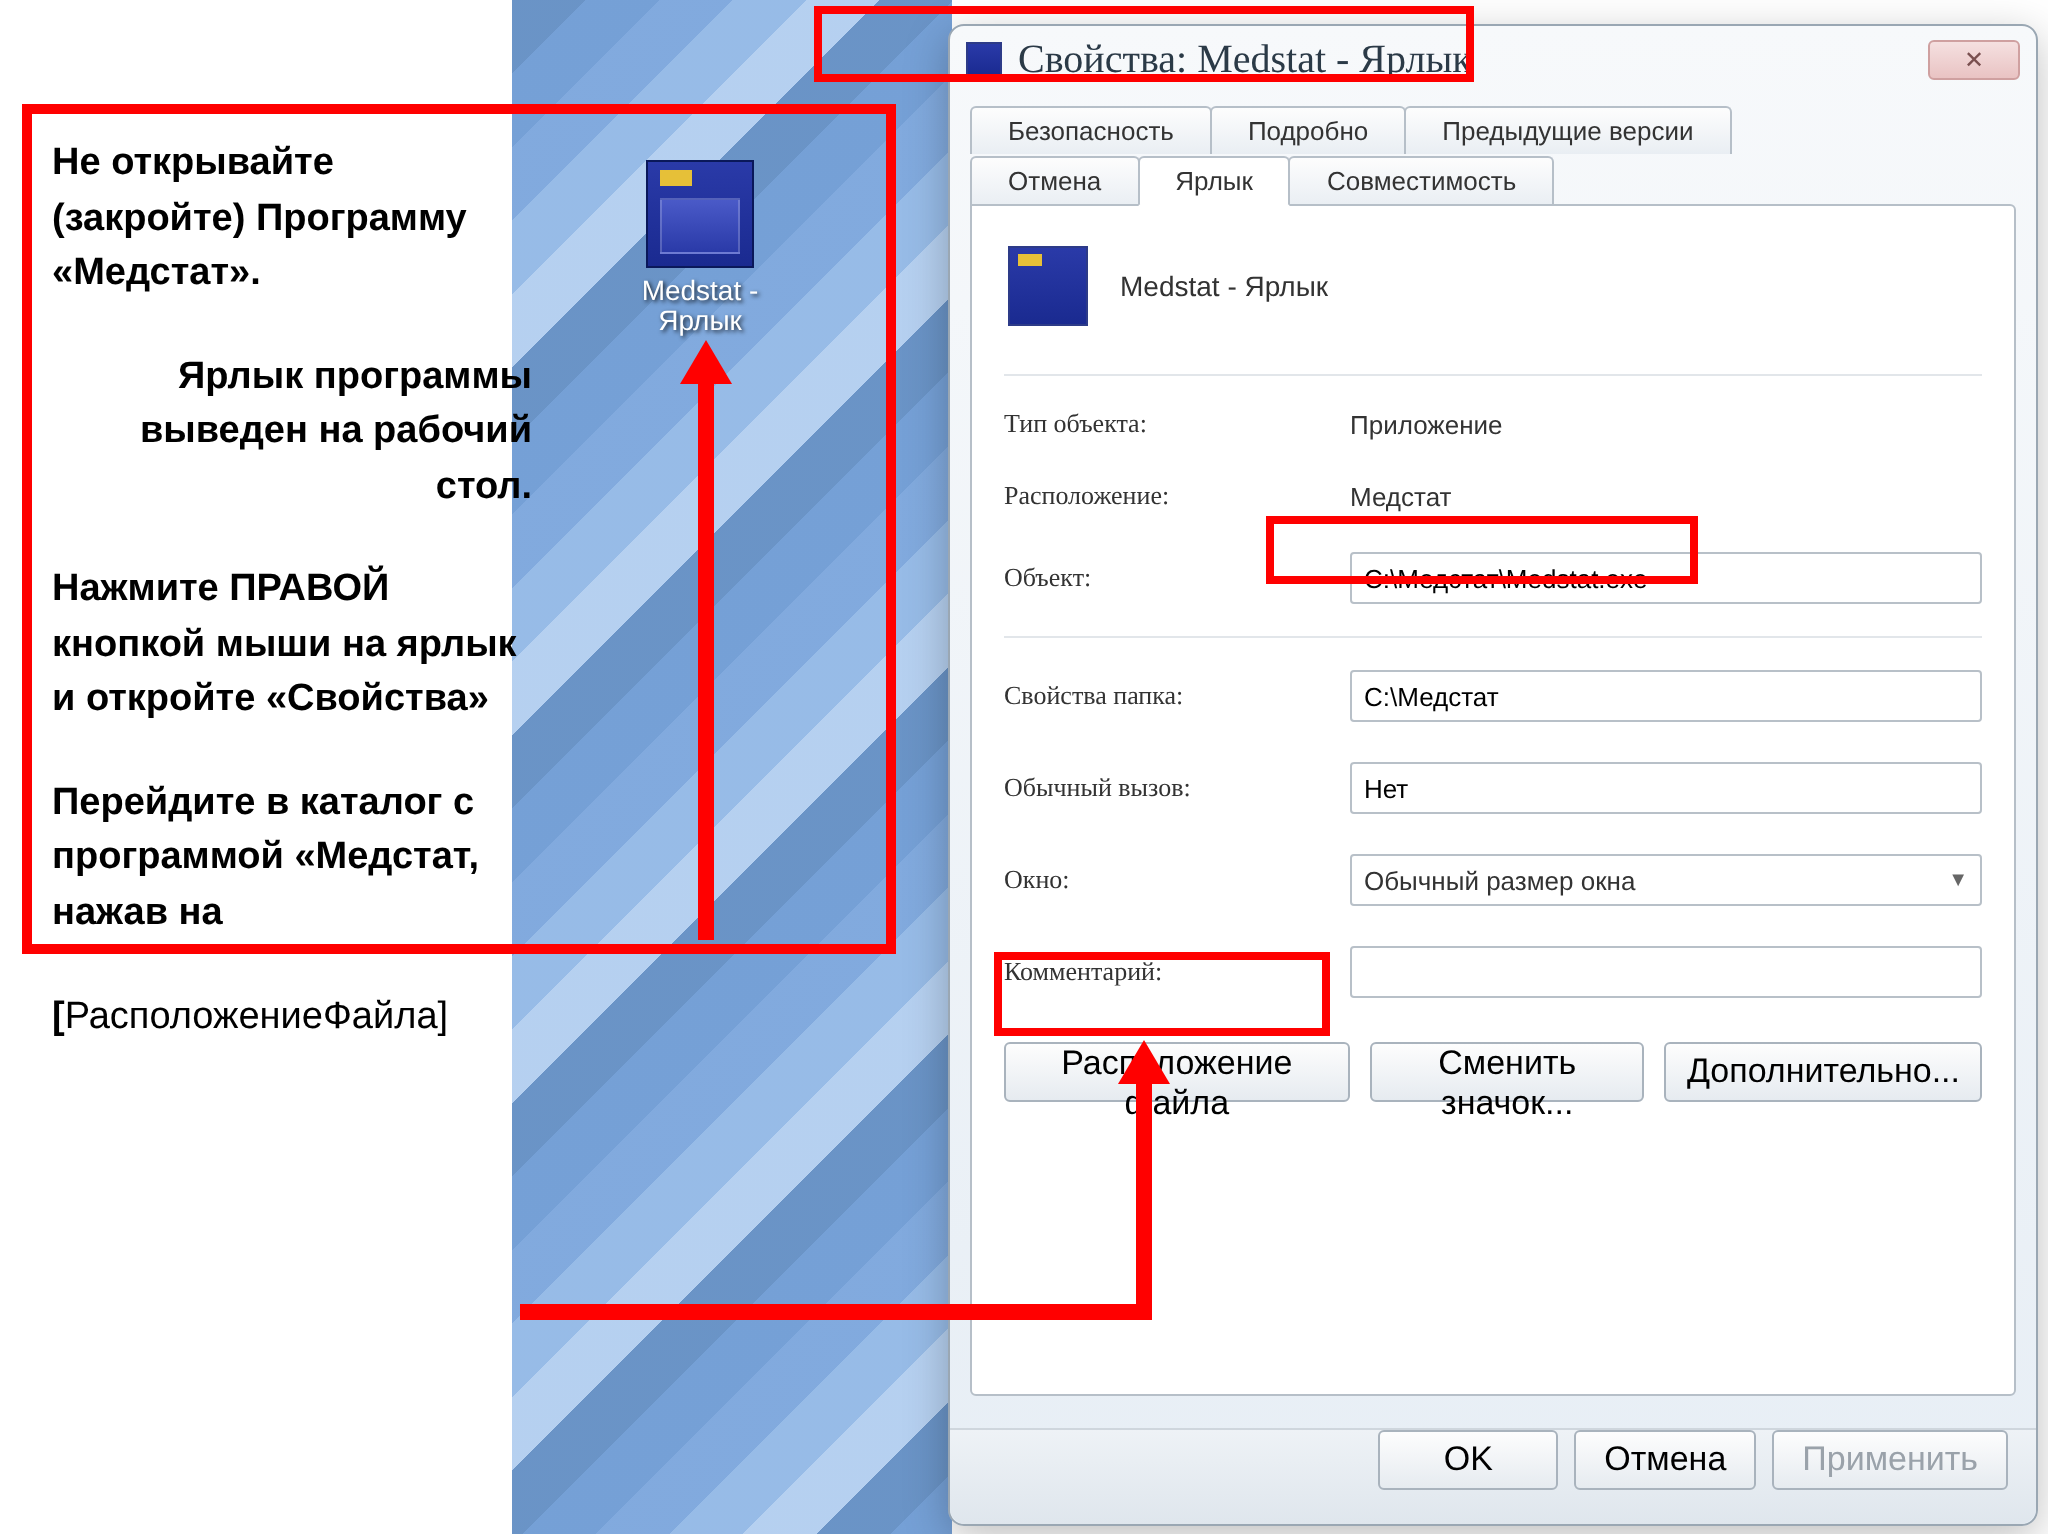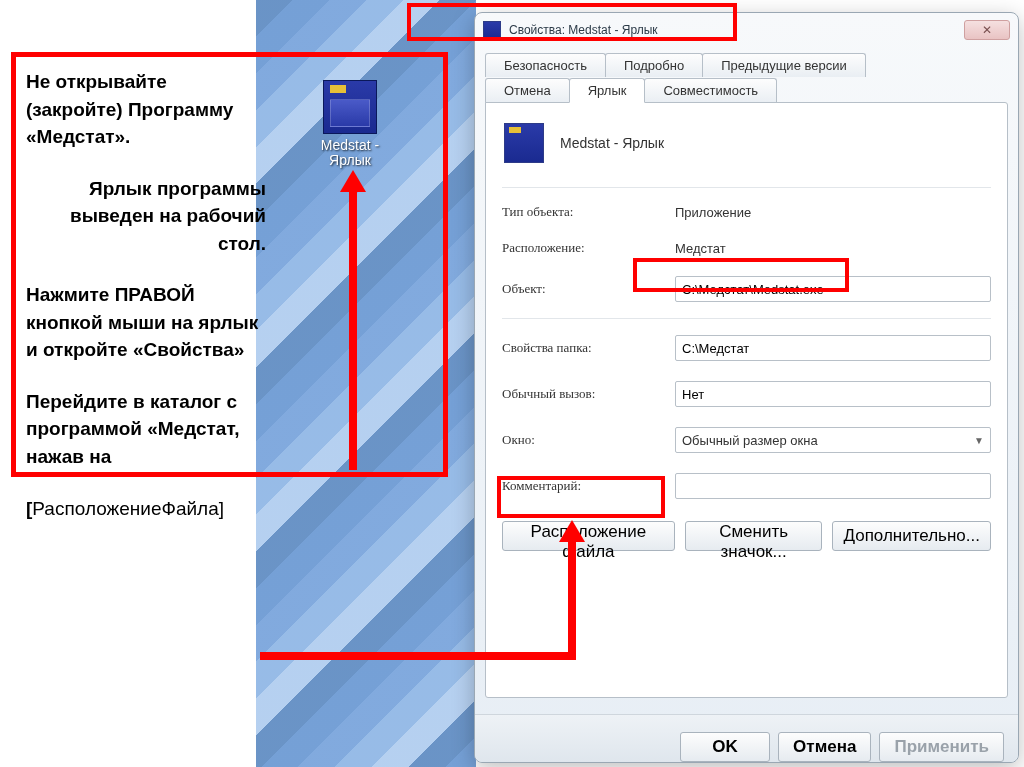--- a/index.html
+++ b/index.html
@@ -113,21 +113,21 @@
     height: 34px;
     padding: 0 8px 0 8px;
     border-radius: 8px 8px 0 0;
   }
   .titlebar .app-ico {
     width: 18px; height: 18px;
     background: linear-gradient(#2a3aa8,#1a2a90);
     margin-right: 8px;
     border: 1px solid #2d3b88;
   }
-  .titlebar .title { flex: 1; font-size: 12px; color: #2b3a47; }
+  .titlebar .title { flex: 1; font-size: 20px; color: #2b3a47; font-family: Liberation Serif, serif; }
   .titlebar .close {
     width: 46px; height: 20px;
     border-radius: 3px;
     background: linear-gradient(#f5e0e0,#e9c3c3);
     border: 1px solid #cfa0a0;
     text-align: center;
     font-size: 12px;
     color: #7a5050;
     line-height: 18px;
   }
@@ -212,27 +212,26 @@
     cursor: pointer;
   }
   .btn.small { padding: 0 10px; }
 
   .footer {
     position: absolute;
     left: 0; right: 0; bottom: 0;
     height: 48px;
     display: flex;
     justify-content: flex-end;
-    align-items: flex-end;
+    align-items: flex-start;
     gap: 8px;
     padding: 0 14px;
     border-radius: 0 0 8px 8px;
     border-top: 1px solid #cfd6dd;
     background: linear-gradient(#eef2f6,#dfe6ed);
-    font-weight: bold;
   }
   .footer .btn { min-width: 90px; }
   .footer .btn.disabled { color: #9aa2aa; }
 
   
   .red-hl { position: absolute; border: 4px solid #f00; pointer-events: none; }
   .hl-title  { left: 407px; top: 3px; width: 330px; height: 38px; }
   .hl-object { left: 633px; top: 258px; width: 216px; height: 34px; }
   .hl-locbtn { left: 497px; top: 476px; width: 168px; height: 42px; }
 

